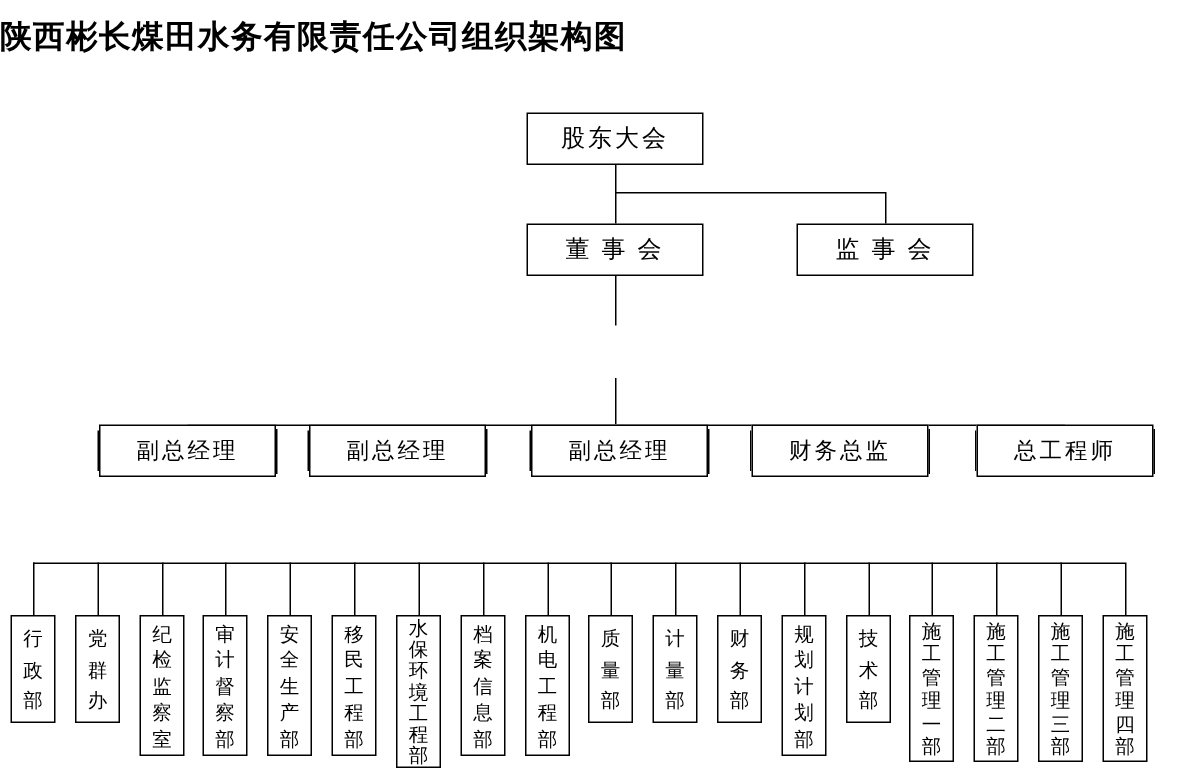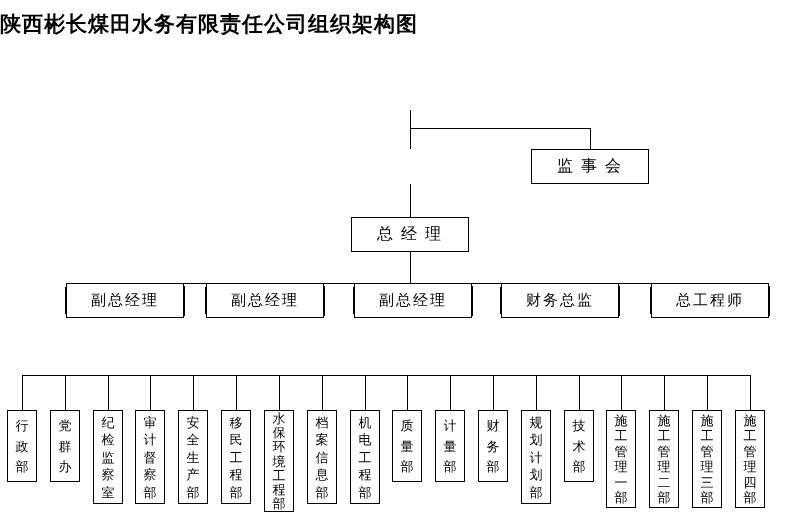--- a/index.html
+++ b/index.html
@@ -17,25 +17,28 @@
   .dbox{width:30px;border:1px solid #000;box-sizing:border-box;background:#fff;}
   .vtext{display:flex;flex-direction:column;justify-content:space-evenly;align-items:center;height:100%;width:100%;font-size:13px;line-height:1;}
 </style>
 </head>
 <body>
 
 <div class="chart">
 
   <div class="title">陕西彬长煤田水务有限责任公司组织架构图</div>
 
+  <div class="hnode" style="left:351px;top:75px;">
+    <span>股东大会</span>
+  </div>
+  <div class="hnode" style="left:351px;top:149px;">
+    <span>董 事 会</span>
+  </div>
   <div class="hnode" style="left:531px;top:149px;">
     <span>监 事 会</span>
-  </div>
-  <div class="hnode" style="left:351px;top:217px;">
-    <span>总 经 理</span>
   </div>
 
   <div class="vline" style="left:410px;top:110px;height:39px;"></div>
   <div class="hline" style="left:410px;top:128px;width:180px;"></div>
   <div class="vline" style="left:590px;top:128px;height:21px;"></div>
   <div class="vline" style="left:410px;top:184px;height:33px;"></div>
   <div class="vline" style="left:410px;top:252px;height:31px;"></div>
   <div class="hline" style="left:125px;top:283px;width:585px;"></div>
   <div class="hline" style="left:22px;top:375px;width:728px;"></div>
 

